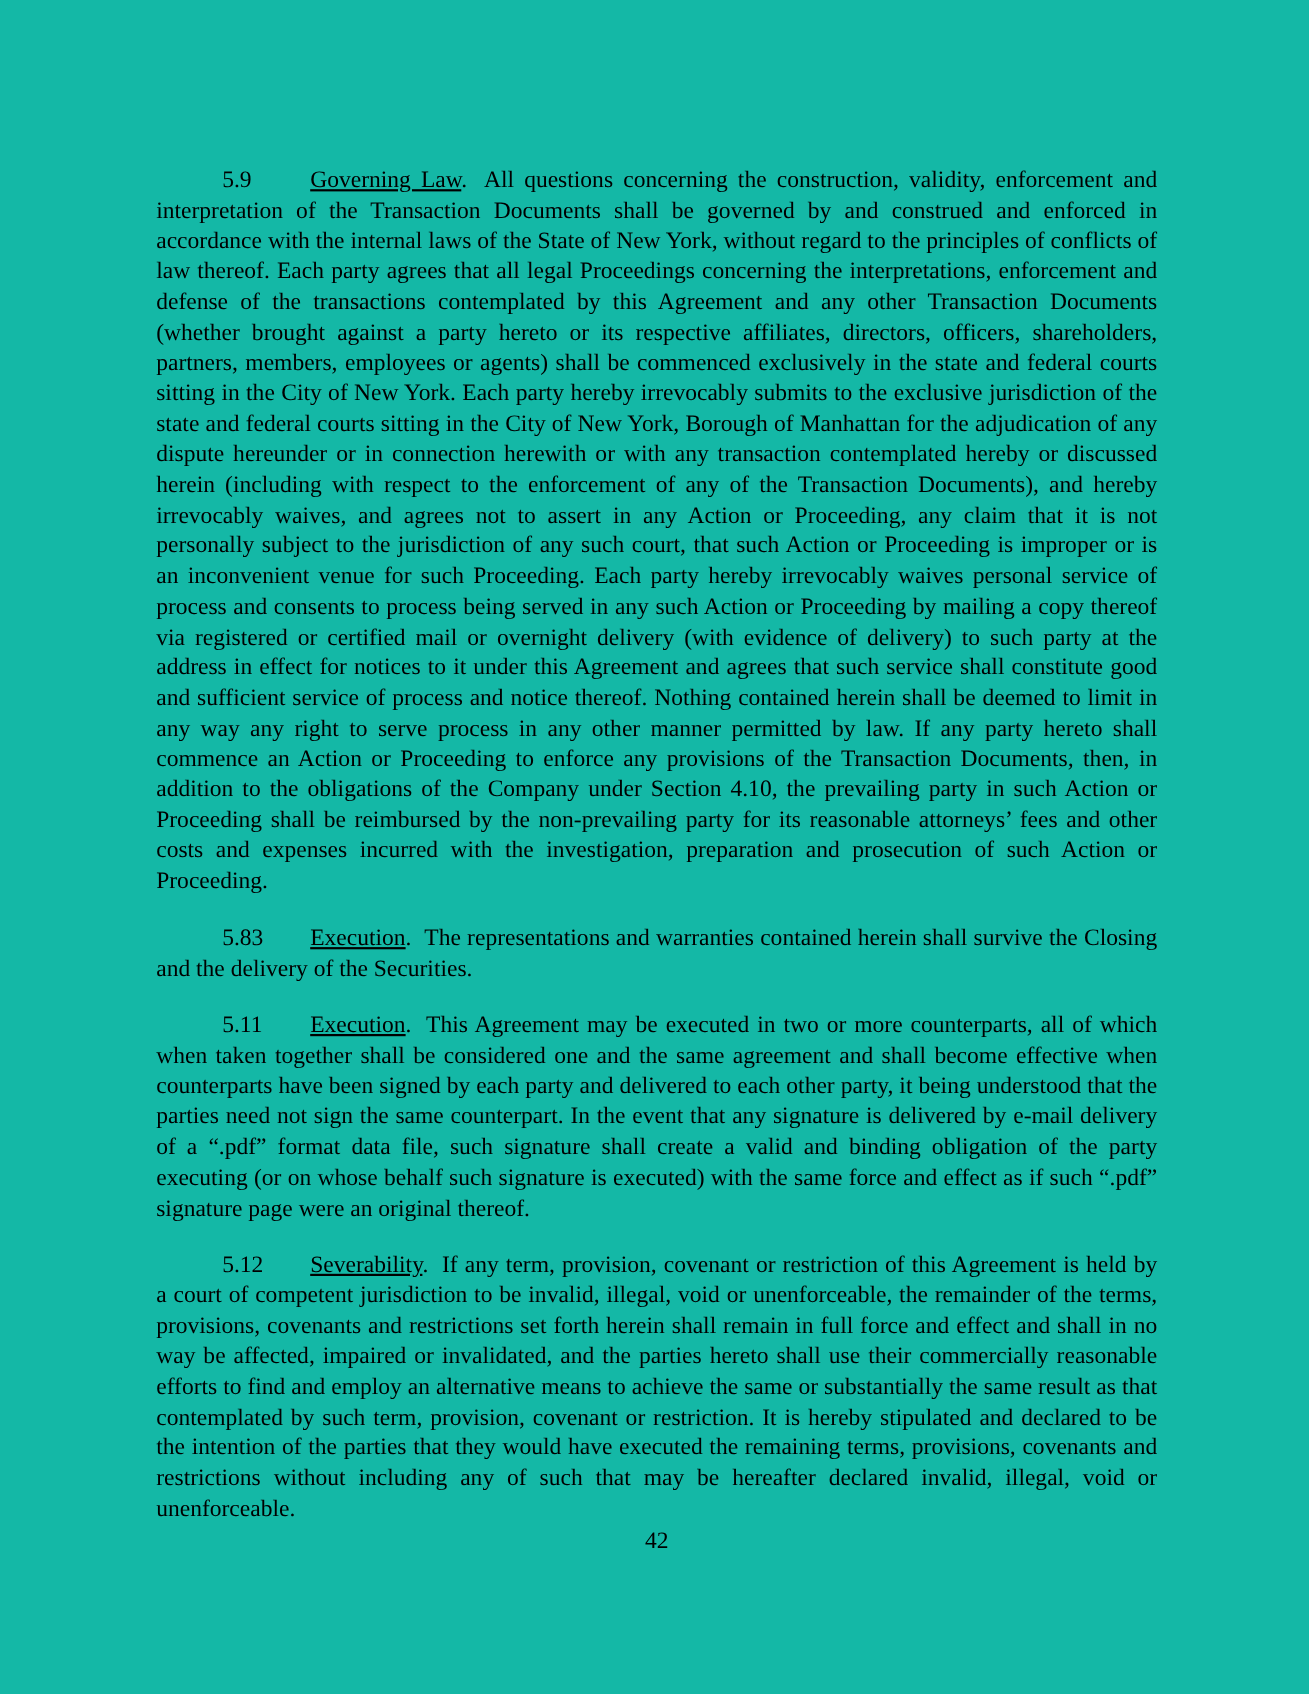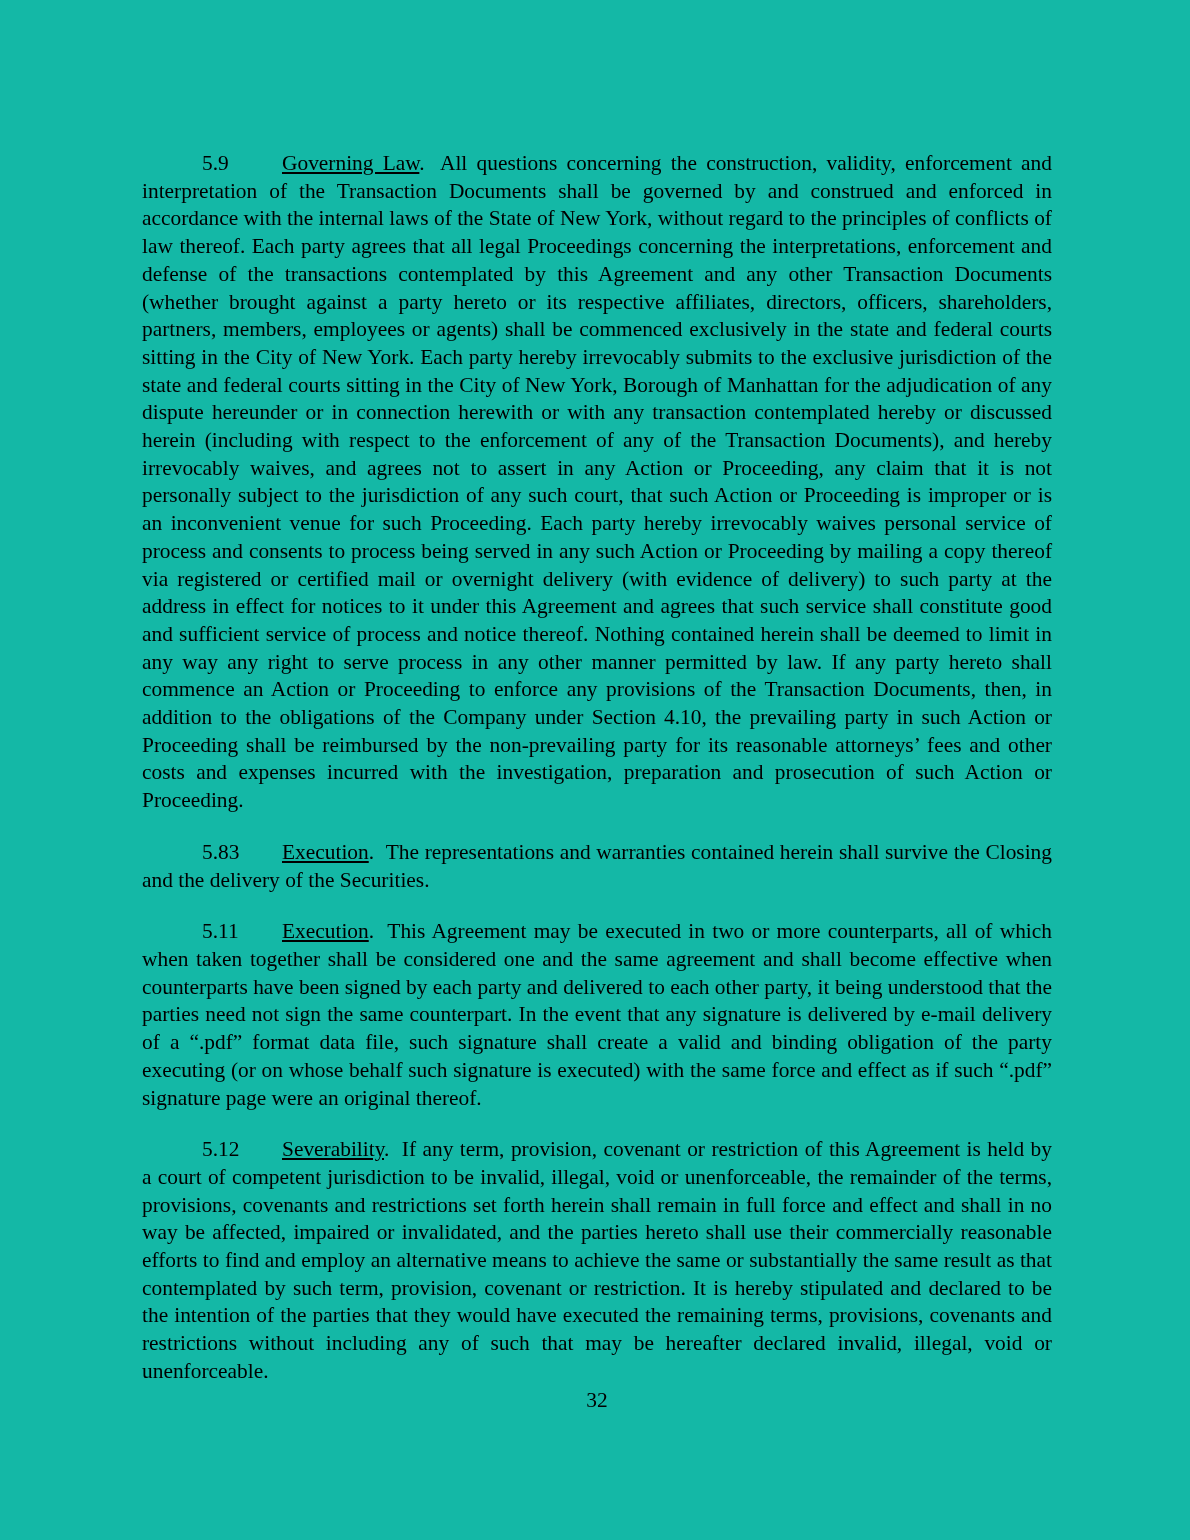--- a/index.html
+++ b/index.html
@@ -56,15 +56,15 @@
   <div class="content">
 
     <p class="para"><span class="num">5.9</span><span class="title">Governing Law</span><span>.</span> <span class="body">All questions concerning the construction, validity, enforcement and interpretation of the Transaction Documents shall be governed by and construed and enforced in accordance with the internal laws of the State of New York, without regard to the principles of conflicts of law thereof.  Each party agrees that all legal Proceedings concerning the interpretations, enforcement and defense of the transactions contemplated by this Agreement and any other Transaction Documents (whether brought against a party hereto or its respective affiliates, directors, officers, shareholders, partners, members, employees or agents) shall be commenced exclusively in the state and federal courts sitting in the City of New York.  Each party hereby irrevocably submits to the exclusive jurisdiction of the state and federal courts sitting in the City of New York, Borough of Manhattan for the adjudication of any dispute hereunder or in connection herewith or with any transaction contemplated hereby or discussed herein (including with respect to the enforcement of any of the Transaction Documents), and hereby irrevocably waives, and agrees not to assert in any Action or Proceeding, any claim that it is not personally subject to the jurisdiction of any such court, that such Action or Proceeding is improper or is an inconvenient venue for such Proceeding.  Each party hereby irrevocably waives personal service of process and consents to process being served in any such Action or Proceeding by mailing a copy thereof via registered or certified mail or overnight delivery (with evidence of delivery) to such party at the address in effect for notices to it under this Agreement and agrees that such service shall constitute good and sufficient service of process and notice thereof.  Nothing contained herein shall be deemed to limit in any way any right to serve process in any other manner permitted by law.   If any party hereto shall commence an Action or Proceeding to enforce any provisions of the Transaction Documents, then, in addition to the obligations of the Company under Section 4.10, the prevailing party in such Action or Proceeding shall be reimbursed by the non-prevailing party for its reasonable attorneys’ fees and other costs and expenses incurred with the investigation, preparation and prosecution of such Action or Proceeding.</span></p>
 
     <p class="para"><span class="num">5.83</span><span class="title">Execution</span><span>.</span> <span class="body">The representations and warranties contained herein shall survive the Closing and the delivery of the Securities.</span></p>
 
     <p class="para"><span class="num">5.11</span><span class="title">Execution</span><span>.</span> <span class="body">This Agreement may be executed in two or more counterparts, all of which when taken together shall be considered one and the same agreement and shall become effective when counterparts have been signed by each party and delivered to each other party, it being understood that the parties need not sign the same counterpart.  In the event that any signature is delivered by e-mail delivery of a “.pdf” format data file, such signature shall create a valid and binding obligation of the party executing (or on whose behalf such signature is executed) with the same force and effect as if such “.pdf” signature page were an original thereof.</span></p>
 
     <p class="para"><span class="num">5.12</span><span class="title">Severability</span><span>.</span> <span class="body">If any term, provision, covenant or restriction of this Agreement is held by a court of competent jurisdiction to be invalid, illegal, void or unenforceable, the remainder of the terms, provisions, covenants and restrictions set forth herein shall remain in full force and effect and shall in no way be affected, impaired or invalidated, and the parties hereto shall use their commercially reasonable efforts to find and employ an alternative means to achieve the same or substantially the same result as that contemplated by such term, provision, covenant or restriction. It is hereby stipulated and declared to be the intention of the parties that they would have executed the remaining terms, provisions, covenants and restrictions without including any of such that may be hereafter declared invalid, illegal, void or unenforceable.</span></p>
 
-    <div class="pagenum">32</div>
+    <div class="pagenum">42</div>
   </div>
 </div>
 
 </body></html>

